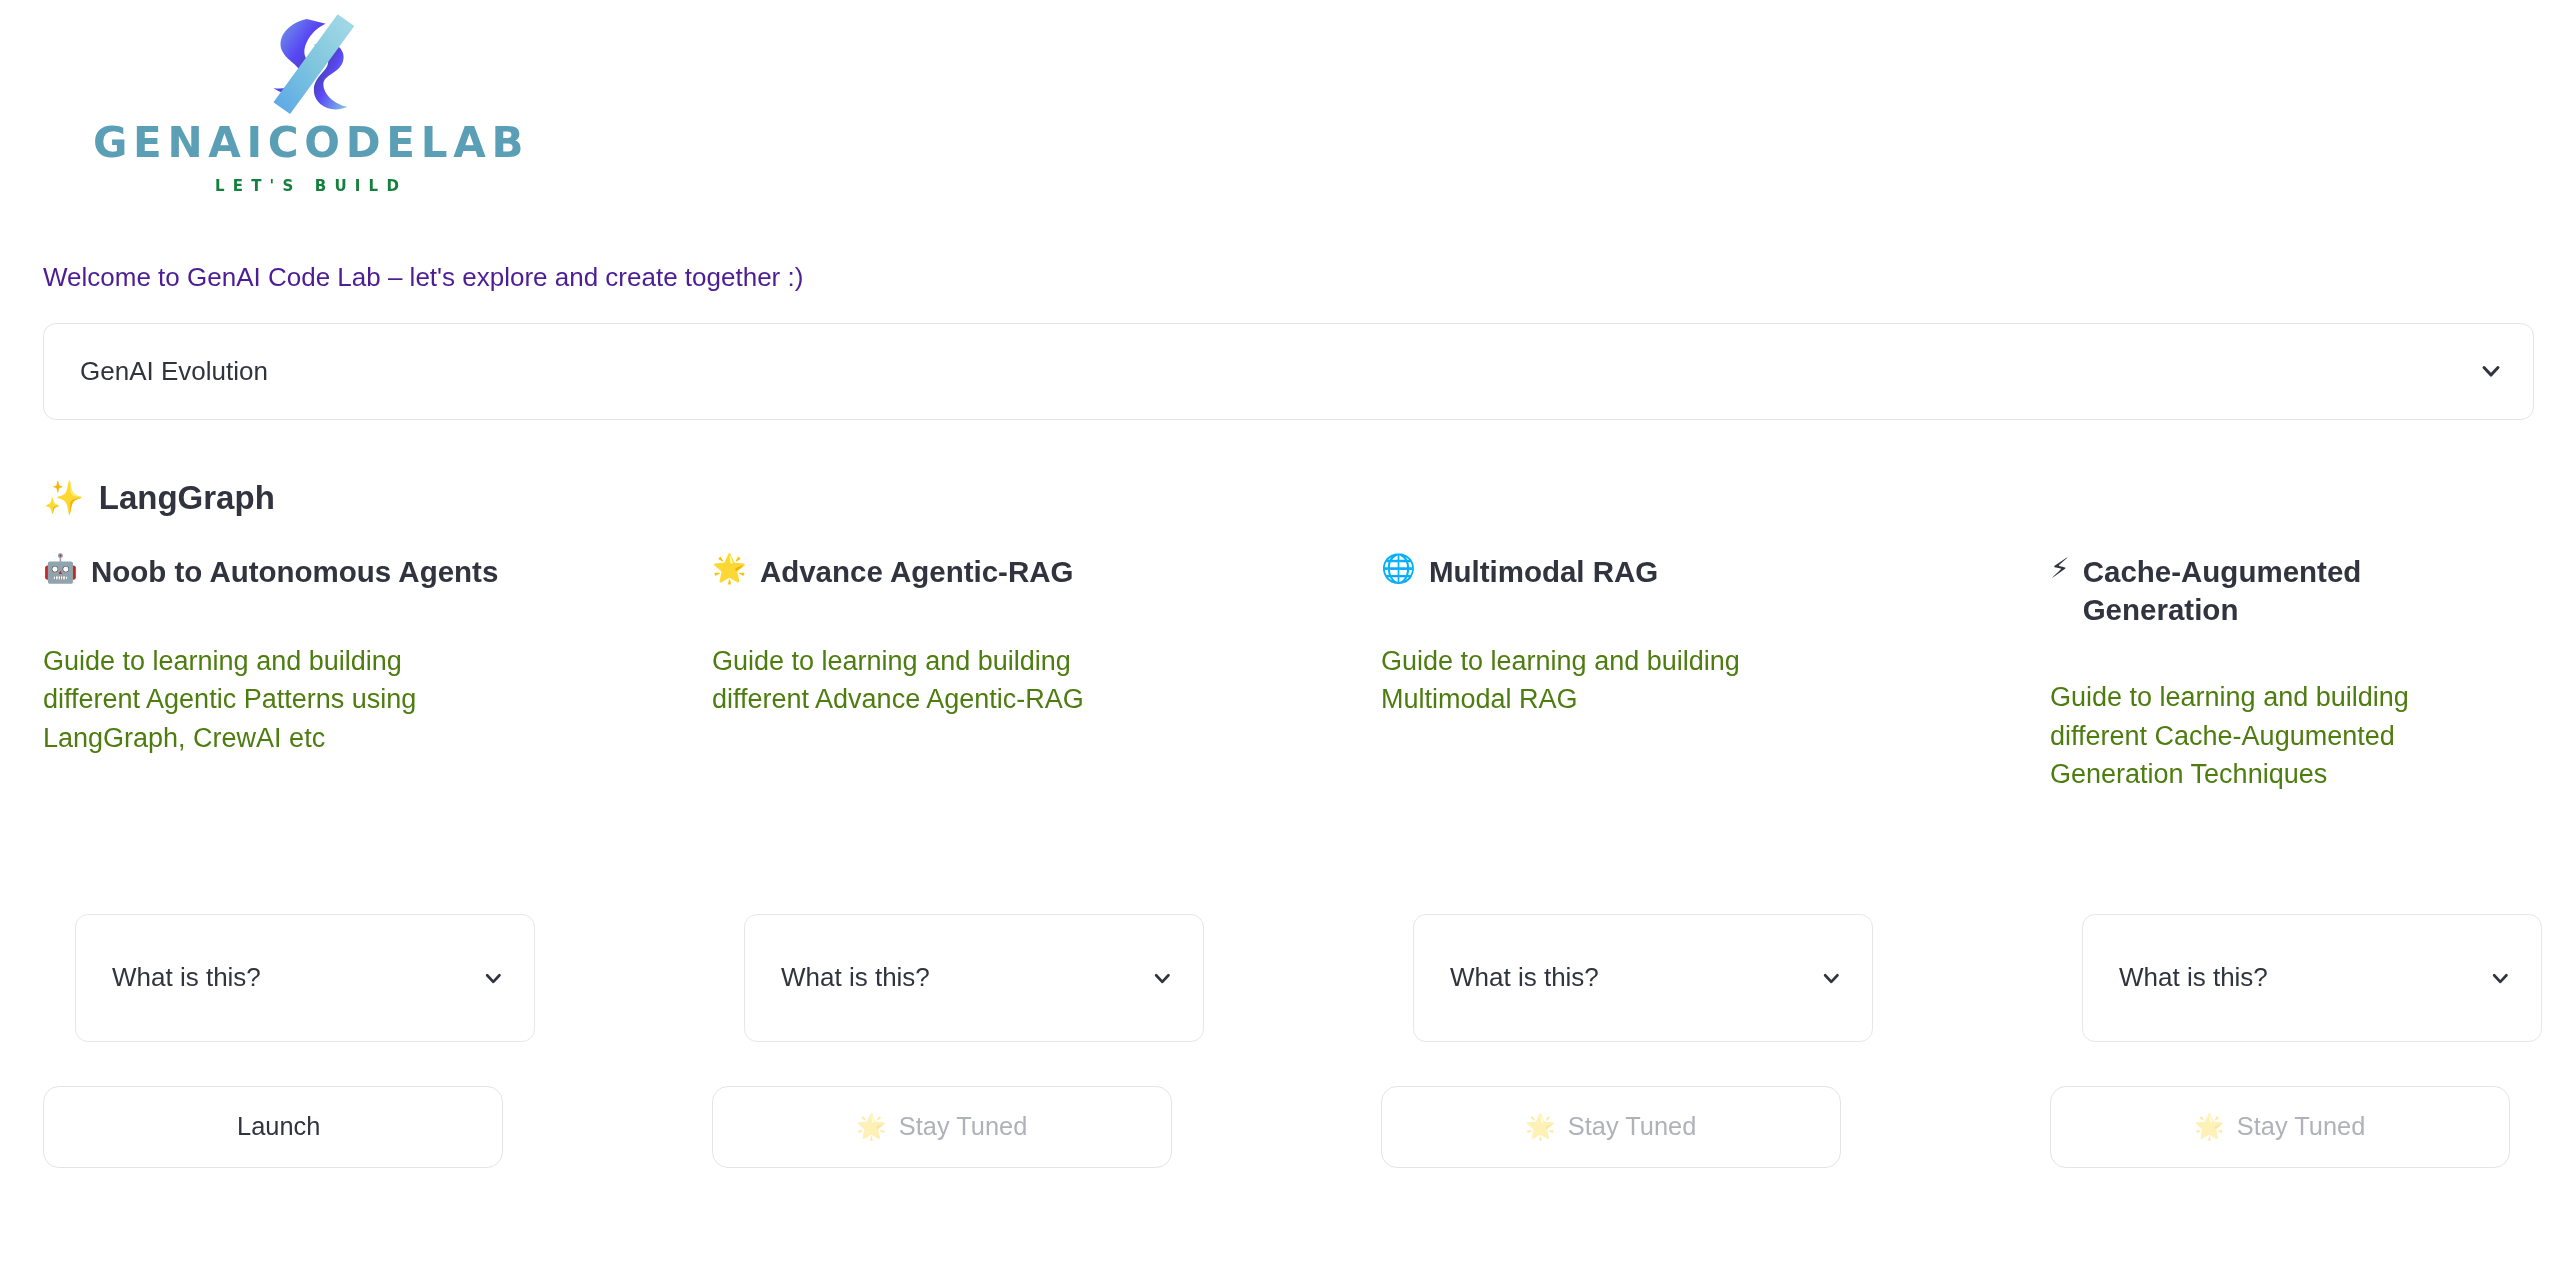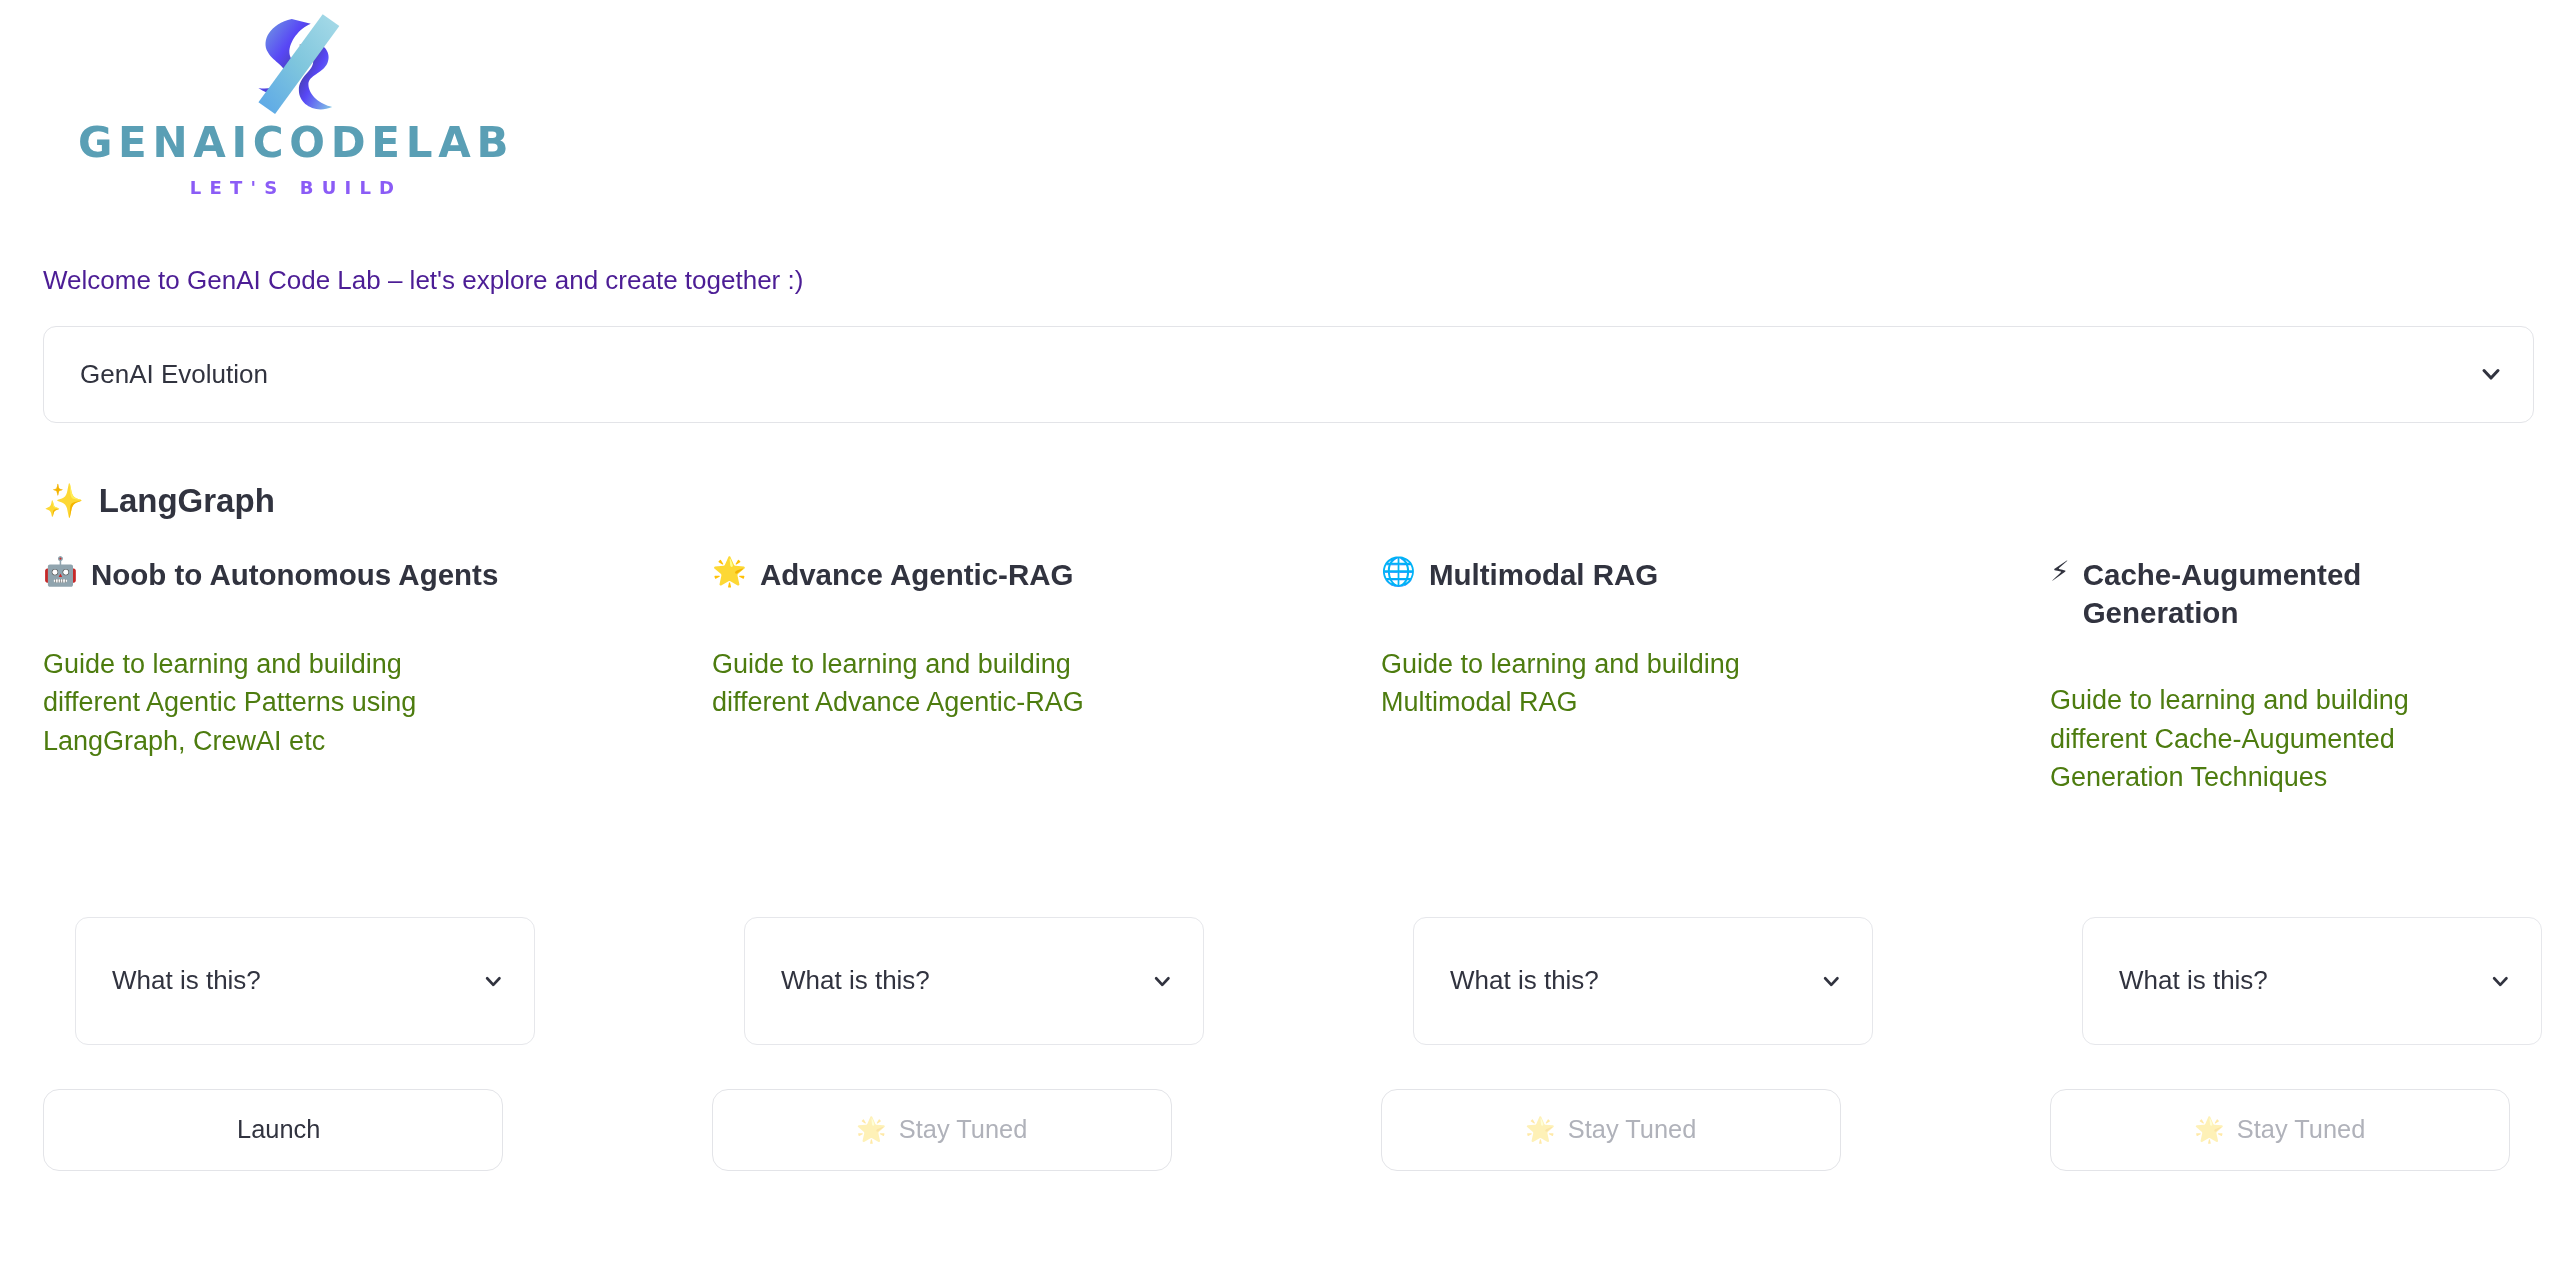--- a/index.html
+++ b/index.html
@@ -25,43 +25,43 @@
     padding: 0 43px;
   }
 
   
   .logo-block {
     width: 426px;
     padding-top: 6.6px;
     display: flex;
     flex-direction: column;
     align-items: center;
-    margin-left: 40px;
+    margin-left: 55px;
   }
   .logo-mark {
     width: 123px;
     height: 119px;
     display: block;
   }
   .logo-wordmark {
     font-family: "DejaVu Sans", sans-serif;
     font-size: 42px;
     font-weight: 700;
     letter-spacing: 5.7px;
     color: #5a9fb5;
     line-height: 1;
     margin-top: -3.3px;
     white-space: nowrap;
   }
   .logo-tagline {
     font-family: "DejaVu Sans", sans-serif;
-    font-size: 18px;
+    font-size: 15px;
     font-weight: 600;
     letter-spacing: 8.2px;
-    color: #8b5cf6;
+    color: #15803d;
     line-height: 1;
     margin-top: 14.7px;
     white-space: nowrap;
   }
 
   
   .welcome {
     margin-top: 64px;
     font-size: 26px;
     line-height: 1.5;

